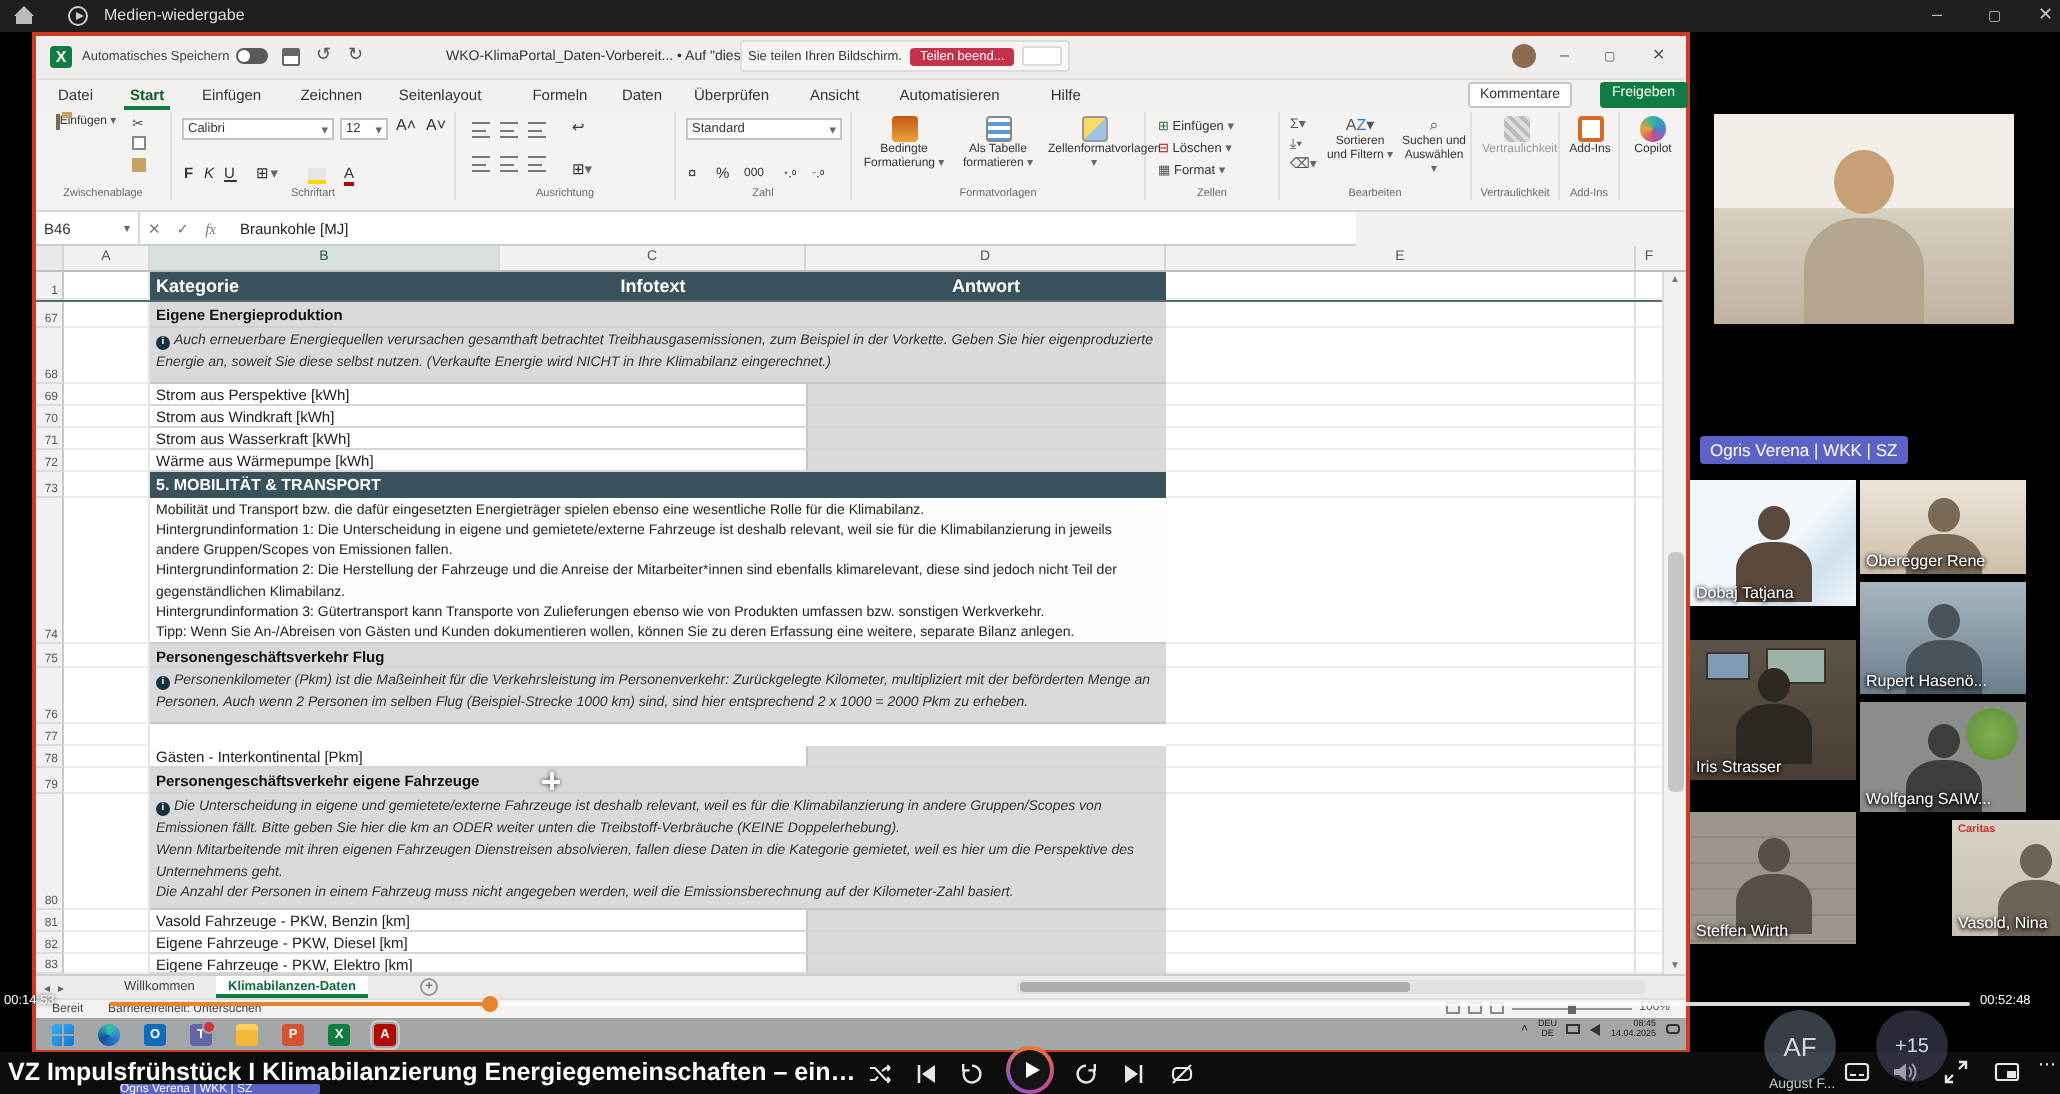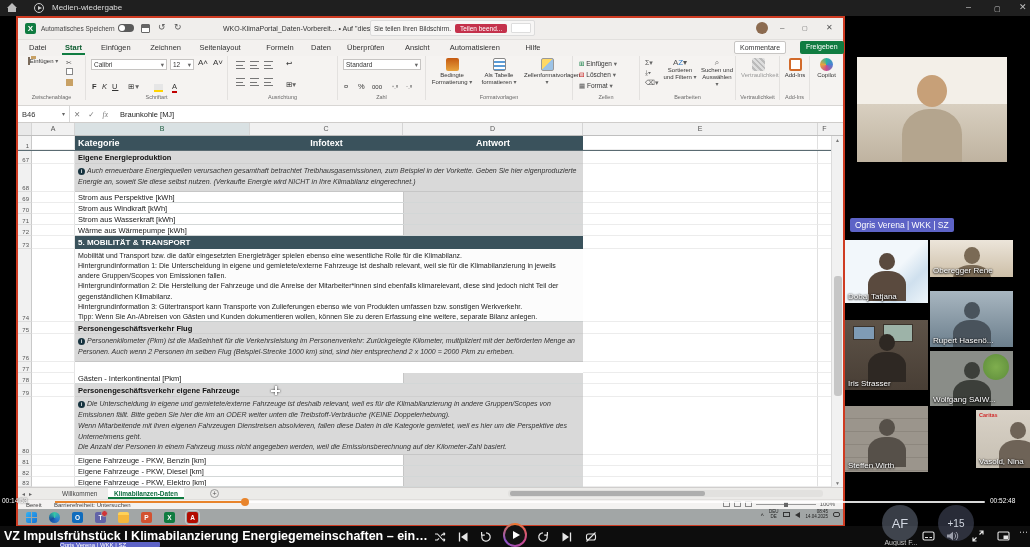--- a/index.html
+++ b/index.html
@@ -56,21 +56,21 @@
   .alico:before{content:"";position:absolute;left:0;top:2.7px;width:7px;height:1.5px;background:#777;}
   .grid9{background:linear-gradient(#c55a11,#e8a33d);}
   .tblico{background:repeating-linear-gradient(#fff 0 2px,#5b9bd5 2px 4px);border:1px solid #888;}
   .stylico{background:linear-gradient(135deg,#ffd966 0 50%,#9dc3e6 50%);border:1px solid #999;}
   .sens{background:repeating-linear-gradient(45deg,#ddd 0 2px,#bbb 2px 4px);}
   .addins{border:2px solid #d26a2a;background:#fff;}
   .copi{border-radius:50%;background:conic-gradient(#2bb5a0,#4a7fd4,#c94b8e,#e8a33d,#2bb5a0);}
   .dd{color:#666;}
 
   
-  .fbar{left:0;top:88px;width:825px;height:17px;background:#fff;border-bottom:1px solid #cfcdcb;display:flex;align-items:center;}
+  .fbar{left:0;top:88px;width:660px;height:17px;background:#fff;border-bottom:1px solid #cfcdcb;display:flex;align-items:center;}
   .namebox{width:52px;height:100%;border-right:1px solid #d8d8d8;font-size:7.5px;color:#333;padding:4px 4px 0;}
   .fx-ic{font-size:7.5px;color:#777;padding:0 4px;}
   .fx{font-family:"Liberation Serif",serif;font-style:italic;}
   .fval{font-size:7.5px;color:#222;padding-left:8px;}
 
   
   .colheads{left:0;top:105px;width:825px;height:13px;background:#f1f1f1;border-bottom:1px solid #bfbfbf;}
   .ch{position:absolute;top:0;height:12px;font-size:7px;color:#555;text-align:center;border-right:1px solid #d5d5d5;line-height:12px;}
   .ch.sel{background:#d9e1e3;color:#1e5b3f;}
 
@@ -158,21 +158,21 @@
   .sidebar{left:845px;top:16px;width:185px;height:510px;background:#000;}
   .speaker-tile{left:845px;top:30px;width:170px;height:200px;background:#000;}
   .speaker-vid{position:absolute;left:12px;top:27px;width:150px;height:105px;background:linear-gradient(#f3efe8 0 45%,#d8cfc0 45%,#bfb3a0);overflow:hidden;}
   .badge{position:absolute;left:5px;top:188px;background:#5d63c6;color:#fff;font-size:8.5px;padding:2px 5px;border-radius:2px;white-space:nowrap;}
   .sil{position:absolute;left:50%;transform:translateX(-50%);}
   .sil .hd{position:absolute;left:50%;transform:translateX(-50%);border-radius:50%;background:#8a7460;}
   .sil .bd{position:absolute;left:50%;transform:translateX(-50%);border-radius:45% 45% 0 0;background:#6d6257;}
   .tile{position:absolute;overflow:hidden;background:#222;}
   .tile .nm{position:absolute;left:3px;bottom:2px;font-size:8px;color:#fff;text-shadow:0 1px 2px #000,0 0 2px #000;white-space:nowrap;z-index:3;}
   .k-dobaj{left:845px;top:240px;width:83px;height:63px;background:linear-gradient(135deg,#f2f7fb 0 55%,#cfe0ee 75%,#eef5fa);}
-  .k-oberegger{left:930px;top:240px;width:83px;height:37px;background:linear-gradient(#ece5da,#cdbfa8);}
+  .k-oberegger{left:930px;top:240px;width:83px;height:47px;background:linear-gradient(#ece5da,#cdbfa8);}
   .k-rupert{left:930px;top:291px;width:83px;height:56px;background:linear-gradient(#a8b6c0,#6c7f8d);}
   .k-iris{left:845px;top:320px;width:83px;height:70px;background:linear-gradient(#5e5348,#483e35);}
   .k-wolfgang{left:930px;top:351px;width:83px;height:55px;background:#8a8d88;}
   .k-wolfgang:before{content:"";position:absolute;right:4px;top:3px;width:26px;height:26px;border-radius:50%;background:radial-gradient(#7fae4e,#5d8c3a);}
   .k-steffen{left:845px;top:406px;width:83px;height:66px;background:repeating-linear-gradient(#9b958c 0 12px,#8d877e 12px 13px),repeating-linear-gradient(90deg,#9b958c 0 20px,#8d877e 20px 21px);}
   .k-vasold{left:976px;top:410px;width:83px;height:58px;background:linear-gradient(#d9d2c7,#c6bfb2);}
   .caritas{position:absolute;left:3px;top:2px;font-size:5.5px;font-weight:bold;color:#d02c2c;z-index:3;}
   .pic1{position:absolute;left:8px;top:6px;width:22px;height:14px;background:#7f9bb5;border:1px solid #3b332c;}
   .pic2{position:absolute;left:38px;top:4px;width:30px;height:18px;background:#9db3a8;border:1px solid #3b332c;}
   svg{display:block;}
@@ -451,21 +451,21 @@
             <div class="ca"></div>
             <div class="main"><span class="infoico">i</span><span>Die Unterscheidung in eigene und gemietete/externe Fahrzeuge ist deshalb relevant, weil es für die Klimabilanzierung in andere Gruppen/Scopes von Emissionen fällt. Bitte geben Sie hier die km an ODER weiter unten die Treibstoff-Verbräuche (KEINE Doppelerhebung).
 Wenn Mitarbeitende mit ihren eigenen Fahrzeugen Dienstreisen absolvieren, fallen diese Daten in die Kategorie gemietet, weil es hier um die Perspektive des Unternehmens geht.
 Die Anzahl der Personen in einem Fahrzeug muss nicht angegeben werden, weil die Emissionsberechnung auf der Kilometer-Zahl basiert.</span></div>
             <div class="ce"></div>
             <div class="cf"></div>
           </div>
           <div class="xrow t-item" style="height: 11px;">
             <div class="gut">81</div>
             <div class="ca"></div>
-            <div class="main"><span>Eigene Fahrzeuge - PKW, Benzin [km]</span><div class="ans"></div></div>
+            <div class="main"><span>Vasold Fahrzeuge - PKW, Benzin [km]</span><div class="ans"></div></div>
             <div class="ce"></div>
             <div class="cf"></div>
           </div>
           <div class="xrow t-item" style="height: 11px;">
             <div class="gut">82</div>
             <div class="ca"></div>
             <div class="main"><span>Eigene Fahrzeuge - PKW, Diesel [km]</span><div class="ans"></div></div>
             <div class="ce"></div>
             <div class="cf"></div>
           </div>

